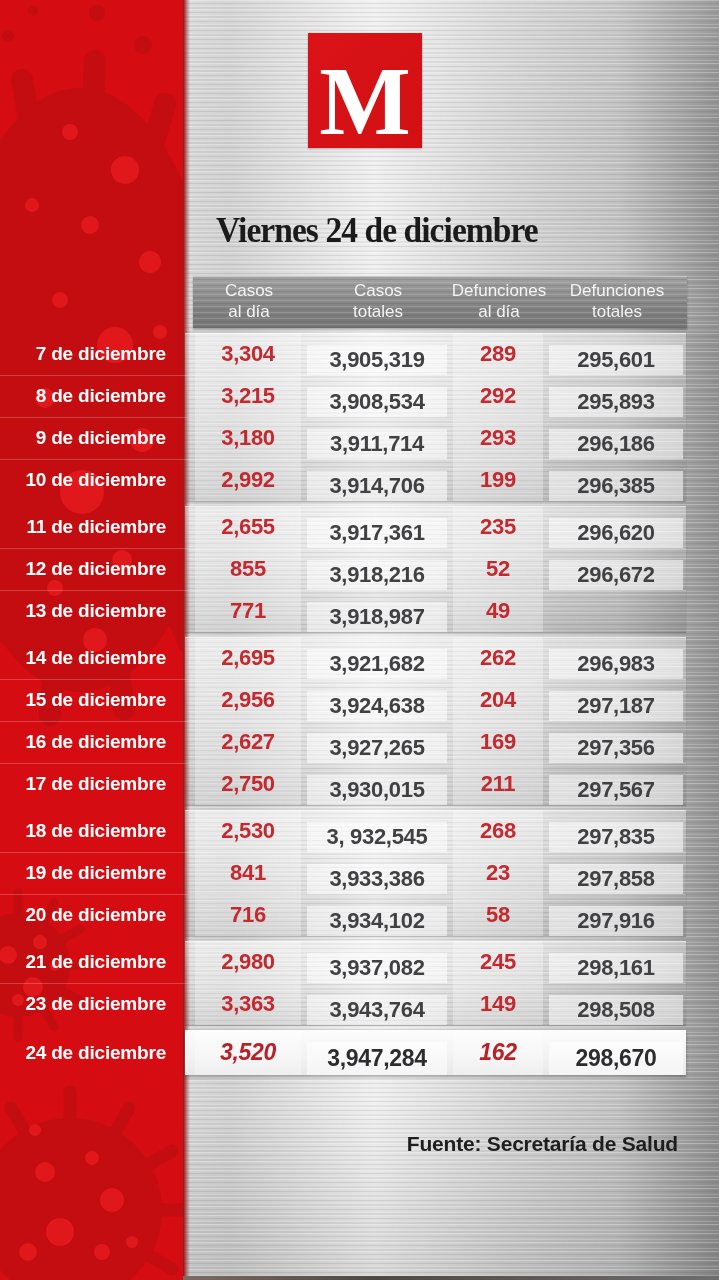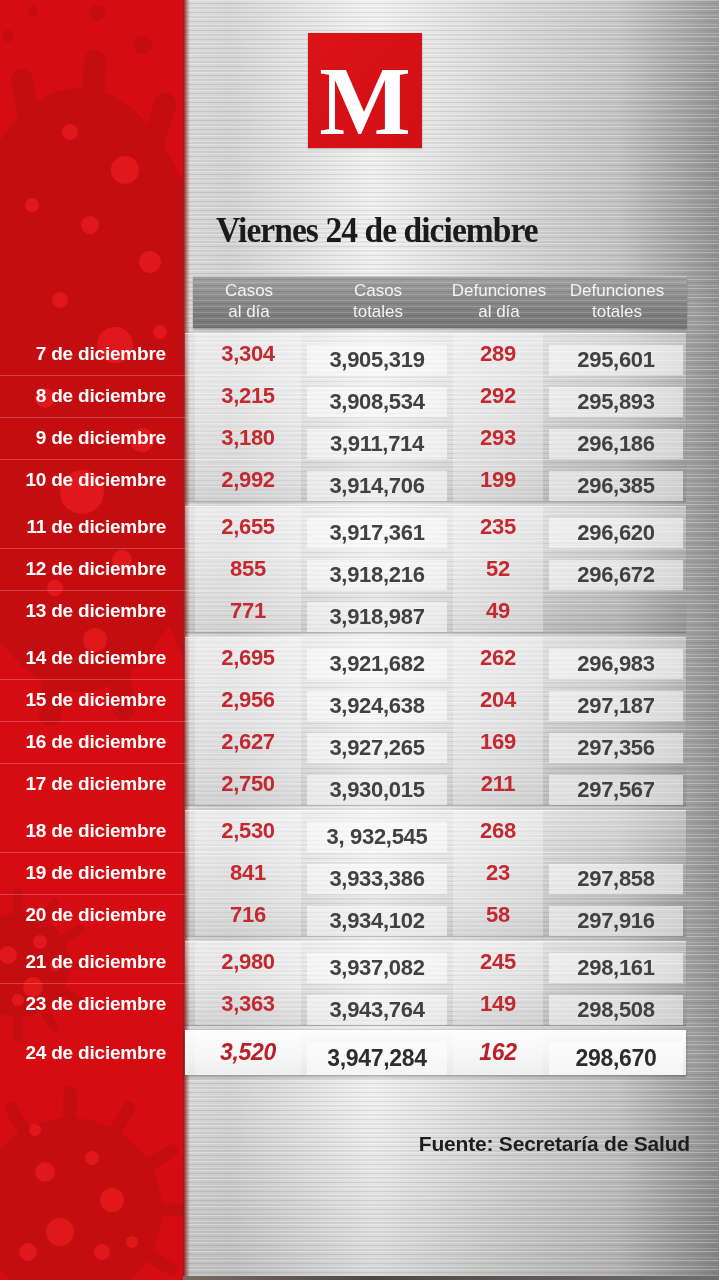--- a/index.html
+++ b/index.html
@@ -57,21 +57,21 @@
     font-size:22px;font-weight:bold;letter-spacing:-.3px;
     padding:0 3px;box-sizing:border-box;background-clip:content-box;}
   .cell.light{background-image:linear-gradient(rgba(255,255,255,.30),rgba(255,255,255,.30));}
   .cell.lighter{background-image:linear-gradient(rgba(255,255,255,.55),rgba(255,255,255,.55));margin-top:12px;}
   .num-red{color:var(--accent-red,#c32a30);}
   .num-dark{color:var(--number-dark,#414144);}
   .group.highlight .cell{font-size:23px;}
   .group.highlight .num-red{color:#bb1f27;font-style:italic;}
   .group.highlight .num-dark{color:#2d2d30;}
 
-  .footer{position:absolute;top:1132px;right:29px;font-size:21px;font-weight:bold;
+  .footer{position:absolute;top:1132px;right:41px;font-size:21px;font-weight:bold;
     color:#1e1e1e;letter-spacing:-.2px;}
   .bottom-strip{position:absolute;left:183px;right:0;bottom:0;height:4px;
     background:linear-gradient(90deg,#7b6a64,#4e4845 35%,#5f5b5a 70%,#6e6e6e);}
 </style>
 </head>
 <body>
 
 <div class="page">
 
   <div class="band">
@@ -260,20 +260,21 @@
           <div class="cell light num-red">211</div>
           <div class="cell lighter num-dark">297,567</div>
         </div>
       </div>
       <div class="group">
         <div class="row">
           <div class="date">18 de diciembre</div>
           <div class="cell light num-red">2,530</div>
           <div class="cell lighter num-dark">3, 932,545</div>
           <div class="cell light num-red">268</div>
+          <div class="cell lighter num-dark">297,835</div>
         </div>
         <div class="row">
           <div class="date">19 de diciembre</div>
           <div class="cell light num-red">841</div>
           <div class="cell lighter num-dark">3,933,386</div>
           <div class="cell light num-red">23</div>
           <div class="cell lighter num-dark">297,858</div>
         </div>
         <div class="row">
           <div class="date">20 de diciembre</div>

